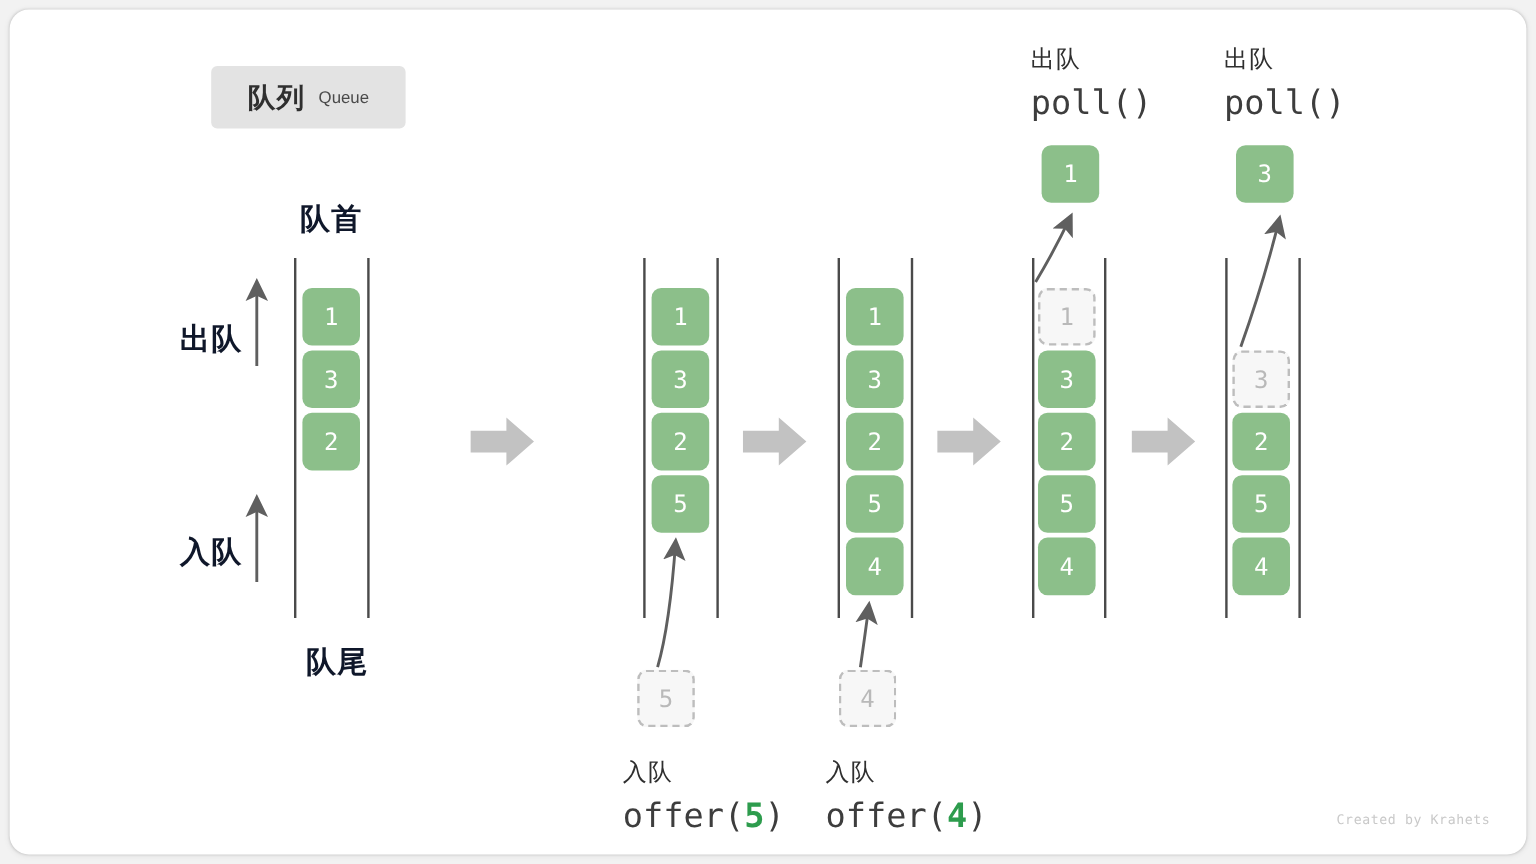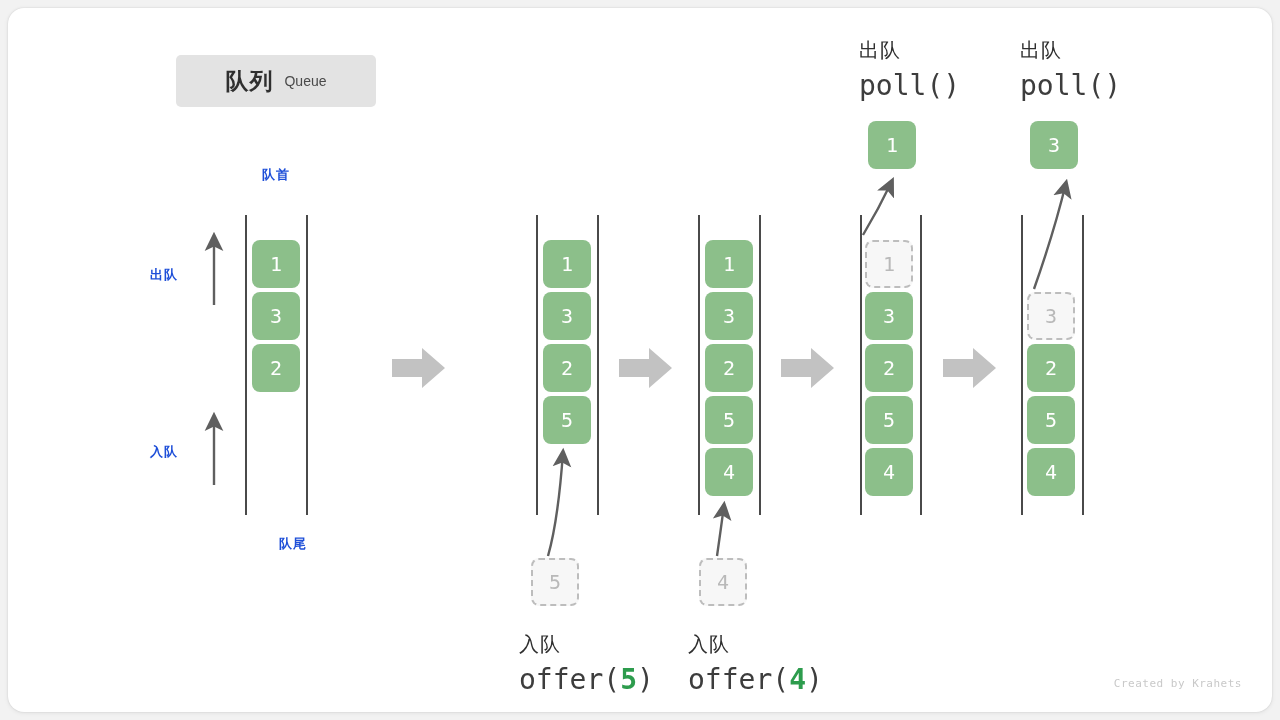--- a/index.html
+++ b/index.html
@@ -25,21 +25,21 @@
     border-radius: 16px;
     box-shadow: 0 0 2px rgba(0,0,0,0.13), 0 1px 5px rgba(0,0,0,0.07);
     overflow: hidden;
   }
 
   
   .title-badge {
     position: absolute;
     left: 168px;
     top: 47px;
-    width: 200px;
+    width: 162px;
     height: 52px;
     background: #e3e3e3;
     border-radius: 5px;
     display: flex;
     align-items: center;
     justify-content: center;
     gap: 11px;
   }
   .title-cn {
     font-size: 23px;
@@ -49,23 +49,23 @@
   }
   .title-en {
     font-family: Liberation Sans, sans-serif;
     font-size: 14px;
     color: #4a4a4a;
   }
 
   
   .lbl-cn-bold {
     position: absolute;
-    font-size: 13px;
+    font-size: 25px;
     font-weight: bold;
-    color: #1d4ed8;
+    color: #0f172a;
     white-space: nowrap;
     letter-spacing: 1px;
   }
   .op-label {
     position: absolute;
     white-space: nowrap;
     line-height: 36px;
   }
   .op-label .cn {
     display: block;

